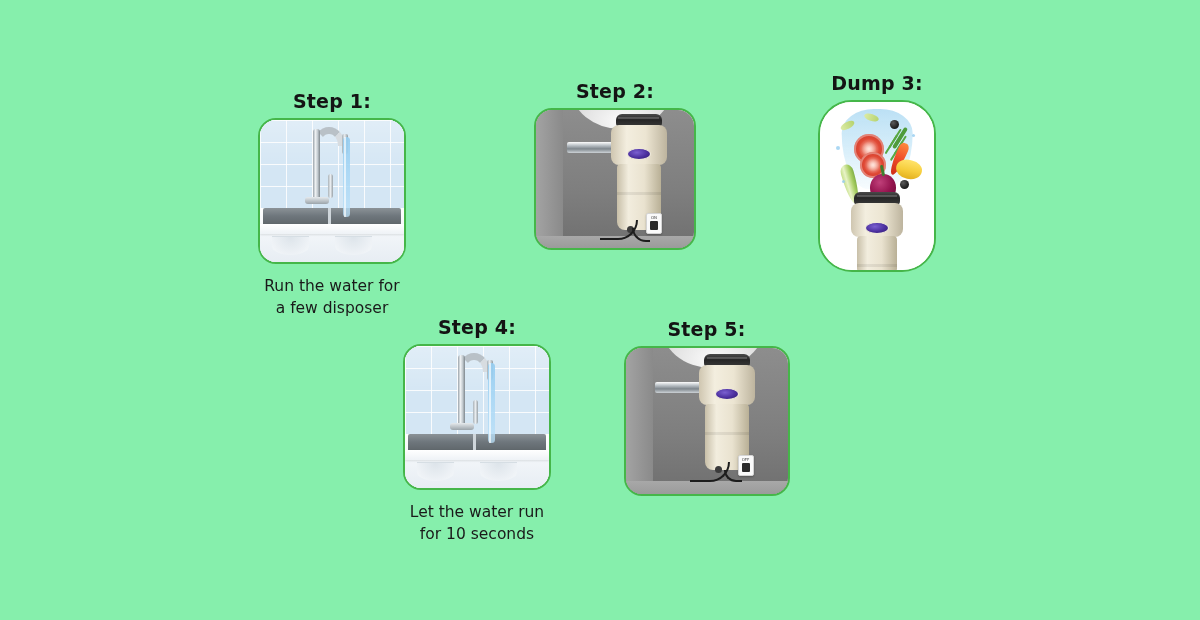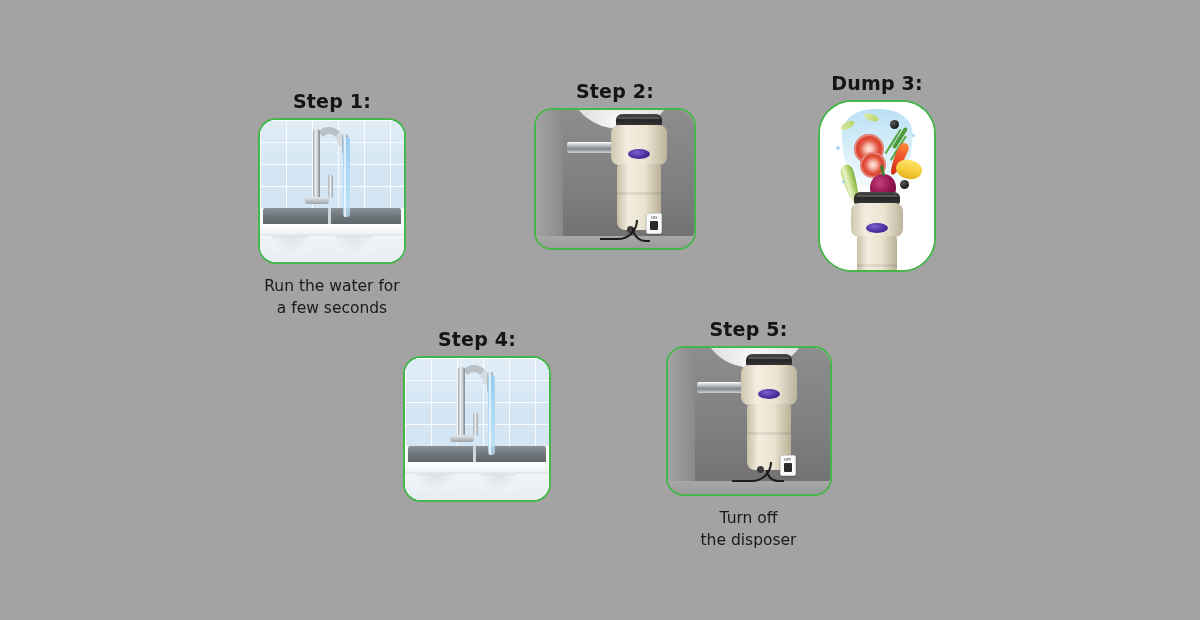--- a/index.html
+++ b/index.html
@@ -10,21 +10,21 @@
     height: 620px;
     background: #ffffff;
     font-family: "DejaVu Sans", "Liberation Sans", sans-serif;
     overflow: hidden;
   }
 
   #infographic {
     position: relative;
     width: 1200px;
     height: 620px;
-    background: #a3a3a3;
+    background: #86efac;
   }
 
   
   .step {
     position: absolute;
     display: flex;
     flex-direction: column;
     align-items: center;
   }
 
@@ -433,21 +433,21 @@
         <div class="bowl right"></div>
         <div class="faucet-arc"></div>
         <div class="faucet-neck"></div>
         <div class="faucet-spout"></div>
         <div class="faucet-handle"></div>
         <div class="faucet-base"></div>
         <div class="water"></div>
       </div>
     </div>
     <div class="caption">Run the water for
-a few seconds</div>
+a few disposer</div>
   </div>
 
   <div class="step" style="left:534px; top:82px; width:162px;justify-content:space-between;">
     <div class="step-heading">Step 2:</div>
     <div class="card" style="width:162px; height:142px;">
       <div class="under-scene">
         <div class="cab-left-wall"></div>
         <div class="cab-floor"></div>
         <div class="sink-underside"></div>
         <div class="disposer" style="left:46%; top:4px; width:60px; height:125px;">
@@ -492,42 +492,44 @@
         <div class="disposer" style="left:50%; transform:translateX(-50%); top:90px; width:60px; height:82px;">
           <div class="disp-collar"></div>
           <div class="disp-shoulder" style="width:52px; height:34px;"></div>
           <div class="disp-badge" style="top:30px;"></div>
           <div class="disp-body" style="top:44px; width:40px; height:40px;"></div>
         </div>
       </div>
     </div>
   </div>
 
-  <div class="step" style="left:403px; top:330px; width:148px;">
+  <div class="step" style="left:403px; top:318px; width:148px;">
     <div class="step-heading">Step 4:</div>
     <div class="card" style="width:148px; height:146px;">
       <div class="sink-scene">
         <div class="tiles"></div>
         <div class="counter"></div>
         <div class="sink-basin-top"></div>
         <div class="sink-divider"></div>
         <div class="sink-rim-front"></div>
         <div class="bowl left"></div>
         <div class="bowl right"></div>
         <div class="faucet-arc"></div>
         <div class="faucet-neck"></div>
         <div class="faucet-spout"></div>
         <div class="faucet-handle"></div>
         <div class="faucet-base"></div>
         <div class="water"></div>
       </div>
     </div>
+    <div class="caption">Let the water run
+for 10 seconds</div>
   </div>
 
-  <div class="step" style="left:666px; top:320px; width:165px;">
+  <div class="step" style="left:624px; top:320px; width:165px;">
     <div class="step-heading">Step 5:</div>
     <div class="card" style="width:166px; height:150px;">
       <div class="under-scene">
         <div class="cab-left-wall"></div>
         <div class="cab-floor"></div>
         <div class="sink-underside"></div>
         <div class="disposer" style="left:44%; top:6px; width:60px; height:128px;">
           <div class="drain-pipe"></div>
           <div class="disp-collar"></div>
           <div class="disp-shoulder"></div>
@@ -536,17 +538,15 @@
           <div class="disp-plug"></div>
         </div>
         <div class="cord" style="left:64px; top:114px; width:40px; height:20px; border-radius:0 0 28px 0;"></div>
         <div class="cord" style="left:98px; top:122px; width:18px; height:12px; border-radius:0 0 0 18px; border-right:none; border-left:2px solid #1d1d1d;"></div>
         <div class="wall-switch" style="left:112px; top:107px;">
           <div class="sw-label">OFF</div>
           <div class="rocker"></div>
         </div>
       </div>
     </div>
-    <div class="caption">Turn off
-the disposer</div>
   </div>
 
 </div>
 
 </body></html>

